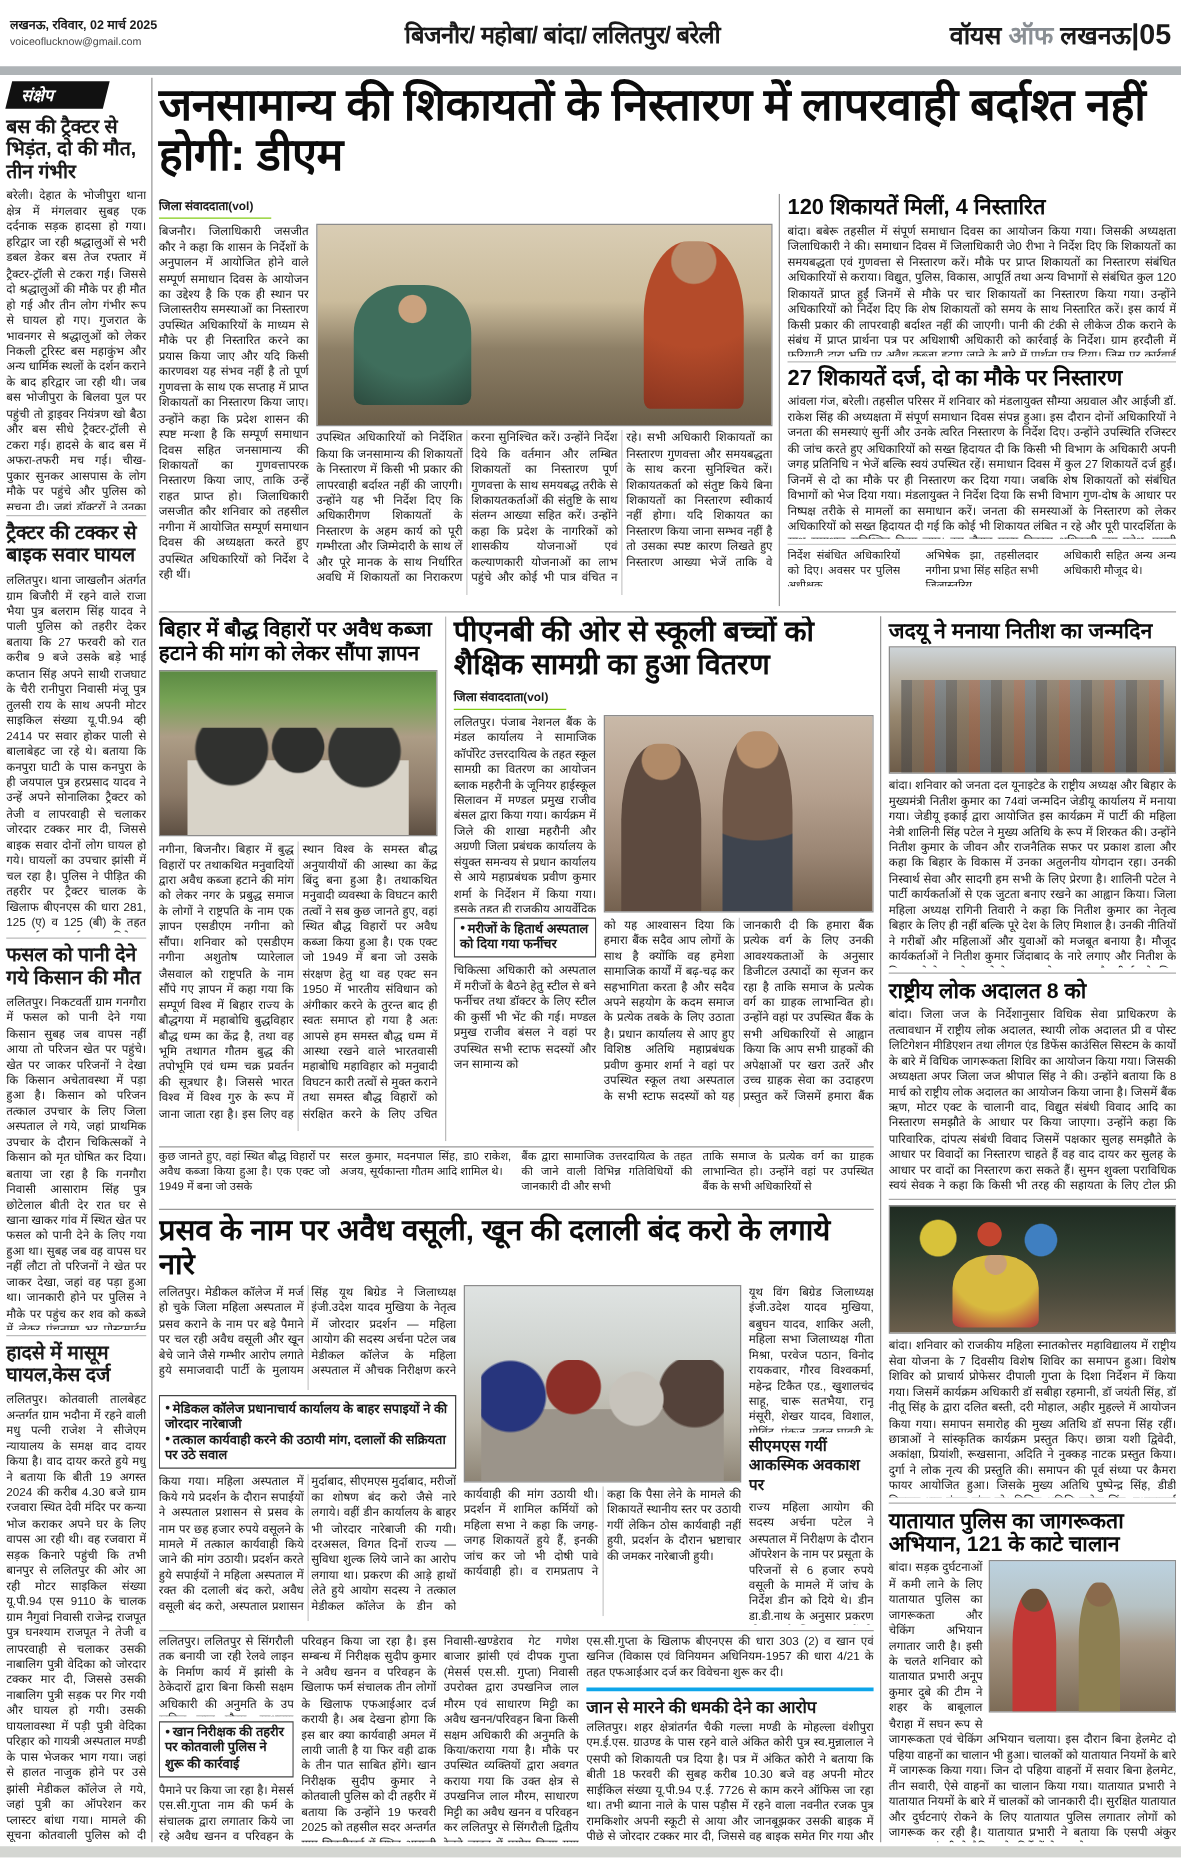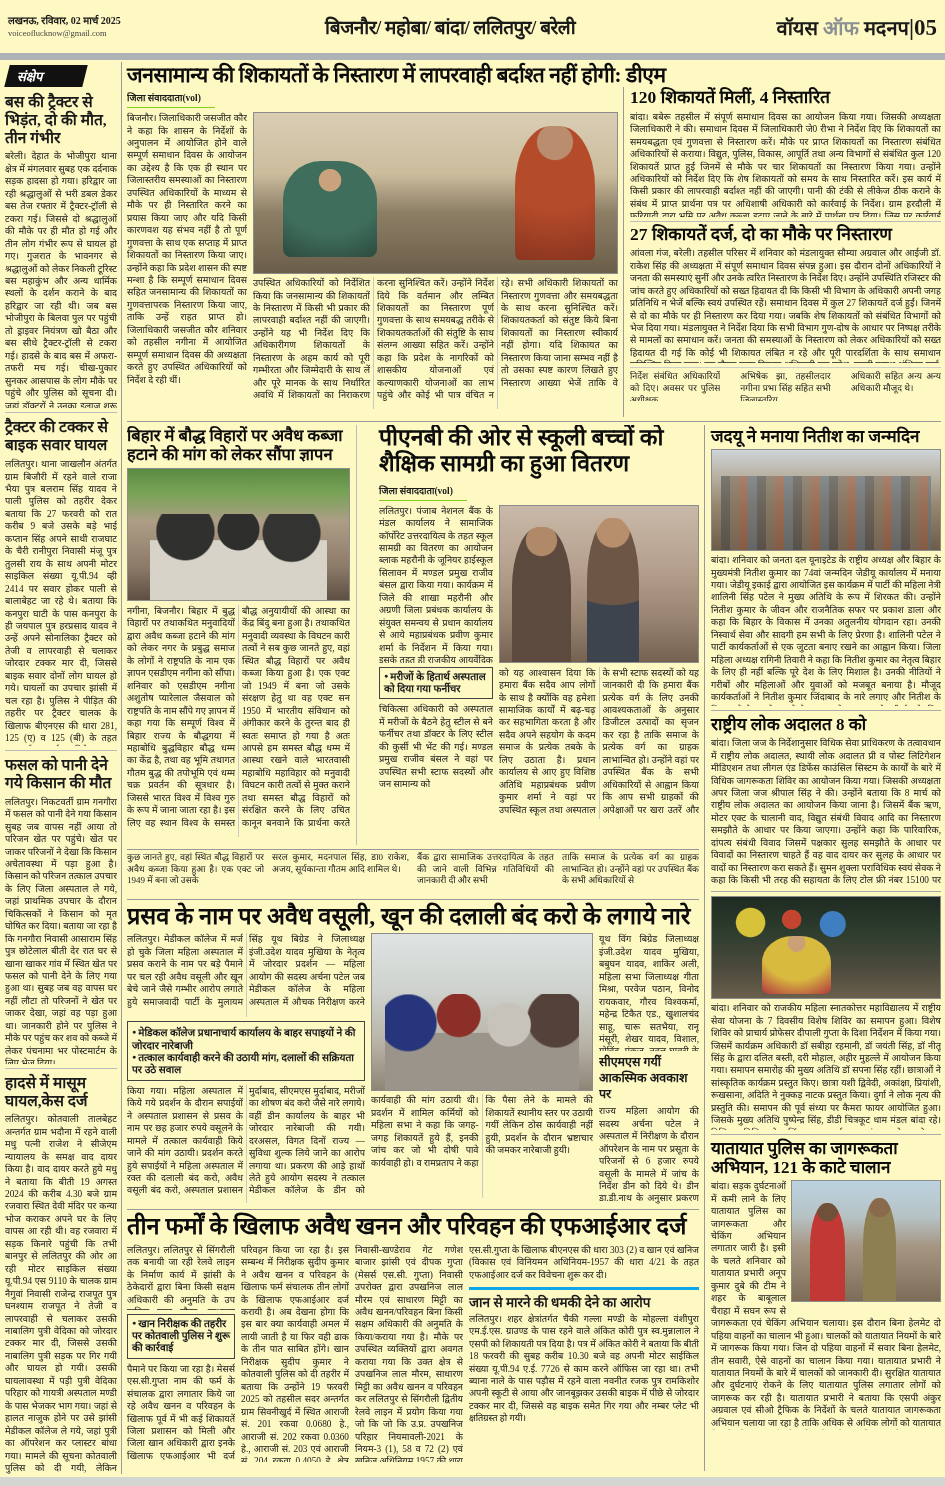--- a/index.html
+++ b/index.html
@@ -1,17 +1,17 @@
 <!DOCTYPE html>
 <html><head>
 <meta charset="utf-8">
 <style>
   html,body{margin:0;padding:0;background:#e8e8e4;}
-  #page{position:relative;width:945px;height:1486px;background:#fef9c3;color:#1a1a1a;
-        font-family:Liberation Serif, serif;overflow:hidden;box-sizing:border-box;}
+  #page{position:relative;width:945px;height:1486px;background:#ffffff;color:#1a1a1a;
+        font-family:Liberation Sans, sans-serif;overflow:hidden;box-sizing:border-box;}
   *{box-sizing:border-box;}
 
   
   #header{display:flex;align-items:center;height:52px;padding:2px 8px 0 8px;}
   .hdr-left{width:170px;line-height:1.25;}
   .hdr-date{font-size:10px;font-weight:700;}
   .hdr-mail{font-size:8.5px;color:#444;}
   .hdr-center{flex:1;text-align:center;font-size:19px;font-weight:800;letter-spacing:-.5px;}
   .hdr-right{width:215px;text-align:right;font-weight:800;font-size:20px;white-space:nowrap;}
   .mast-grey{color:#8a8f94;font-weight:700;}
@@ -41,21 +41,21 @@
   .mini{font-size:9px;line-height:1.3;text-align:justify;overflow:hidden;}
 
   
   #sankshep{background:#111;color:#fff;font-weight:800;font-style:italic;font-size:13px;
             width:78px;padding:2px 10px;transform:skewX(-14deg);margin:3px 0 6px 2px;}
   #sankshep span{display:inline-block;transform:skewX(14deg);}
   .sb-art{border-bottom:1px solid #bbb;padding-bottom:4px;}
   .sb-art:last-child{border-bottom:none;}
 
   
-  #top-headline{font-size:21px;font-weight:800;line-height:1.1;margin:2px 0 0 0;letter-spacing:-.4px;}
+  #top-headline{font-size:36px;font-weight:800;line-height:1.1;margin:2px 0 12px 0;letter-spacing:-.4px;}
   #top-row{display:flex;height:330px;overflow:hidden;}
   #dm-story{width:497px;padding-right:5px;border-right:1px solid #999;}
   #dm-flex{display:flex;gap:6px;}
   #dm-lead{width:120px;height:298px;overflow:hidden;}
   #dm-right{flex:1;}
   #dm-photo{height:162px;background:
      linear-gradient(180deg,#d9cdb4 0%,#cbbc9c 38%,#8d7f66 62%,#6b5e49 100%);position:relative;overflow:hidden;}
   #dm-photo:before{content:"";position:absolute;left:8%;top:30%;width:26%;height:60%;
      background:radial-gradient(circle at 50% 20%, #caa27e 12%, #3f6e5c 13% 60%, #2c4a3e 100%);border-radius:40% 40% 8% 8%;}
   #dm-photo:after{content:"";position:absolute;right:6%;top:8%;width:22%;height:84%;
@@ -65,21 +65,21 @@
   .rt-h{font-size:17.5px;margin:1px 0 3px 0;}
   #rt-tail{display:flex;gap:20px;margin-top:4px;border-top:1px solid #ccc;padding-top:3px;}
   #rt-tail .mini{flex:1;height:30px;}
 
   
   #row2{display:flex;margin-top:4px;border-top:1px solid #999;padding-top:3px;height:1050px;overflow:hidden;}
   #left-lower{width:578px;padding-right:5px;border-right:1px solid #999;overflow:hidden;}
   #right-rail{flex:1;padding-left:6px;overflow:hidden;}
 
   
-  #mid-band{display:flex;gap:22px;height:420px;overflow:hidden;}
+  #mid-band{display:flex;gap:6px;height:420px;overflow:hidden;}
   #bihar{width:230px;border-right:1px solid #bbb;padding-right:6px;}
   .bihar-h{font-size:16.5px;margin:2px 0 4px 0;}
   #bihar-photo{height:133px;background:
      linear-gradient(180deg,#5b8a43 0%,#77a355 18%,#ad9d86 40%,#8c7a68 75%,#5d4f42 100%);position:relative;}
   #bihar-photo:before{content:"";position:absolute;left:10%;top:34%;width:80%;height:66%;
      background:radial-gradient(circle at 20% 20%,#30312f 18%,transparent 19%),
                 radial-gradient(circle at 50% 18%,#2e2f2d 18%,transparent 19%),
                 radial-gradient(circle at 80% 22%,#333432 18%,transparent 19%),
                 linear-gradient(180deg,transparent 30%,#d8d3c8 31% 100%);}
   #bihar-body{height:232px;overflow:hidden;margin-top:4px;}
@@ -160,21 +160,21 @@
 
   <div id="header">
     <div class="hdr-left">
       <div class="hdr-date">लखनऊ, रविवार, 02 मार्च 2025</div>
       <div class="hdr-mail">voiceoflucknow@gmail.com</div>
     </div>
     <div class="hdr-center">बिजनौर/ महोबा/ बांदा/ ललितपुर/ बरेली</div>
     <div class="hdr-right">
       <span>वॉयस</span>
       <span class="mast-grey">ऑफ</span>
-      <span>मदनप</span><span class="mast-page">|05</span>
+      <span>लखनऊ</span><span class="mast-page">|05</span>
     </div>
   </div>
   <div id="grey-bar"></div>
 
   <div id="content">
 
     <div id="sidebar">
       <div id="sankshep"><span>संक्षेप</span></div>
 
       <div class="sb-art">
@@ -277,21 +277,20 @@
               </div>
               <div id="prasav-rightcol">
                 <div class="body-txt" style="height:118px;overflow:hidden;">यूथ विंग बिग्रेड जिलाध्यक्ष इंजी.उदेश यादव मुखिया, बबुघन यादव, शाकिर अली, महिला सभा जिलाध्यक्ष गीता मिश्रा, परवेज पठान, विनोद रायकवार, गौरव विश्वकर्मा, महेन्द्र टिकैत एड., खुशालचंद साहू, चारू सतभैया, रानू मंसूरी, शेखर यादव, विशाल, गोविंद, पंकज, नवल घावरी के अलावा अनेकों सपाई मौजूद रहे।</div>
                 <div class="cms-h">सीएमएस गयीं आकस्मिक अवकाश पर</div>
                 <div class="body-txt" style="height:116px;overflow:hidden;">राज्य महिला आयोग की सदस्य अर्चना पटेल ने अस्पताल में निरीक्षण के दौरान ऑपरेशन के नाम पर प्रसूता के परिजनों से 6 हजार रुपये वसूली के मामले में जांच के निर्देश डीन को दिये थे। डीन डा.डी.नाथ के अनुसार प्रकरण की जांच के लिए 6 सदस्यों की कमेटी बनाकर सीएमएस डा.मीनाक्षी सिंह को निर्देशित किया गया है। इसी बीच डा.मीनाक्षी सिंह आकस्मिक अवकाश लेकर चली गयी। यह आकस्मिक अवकाश लोगों के गले नहीं उतर पा रहा है कि कैसे जांच होगी ?</div>
               </div>
             </div>
           </div>
 
           <div id="teen">
-            <div class="teen-h h-sec">तीन फर्मों के खिलाफ अवैध खनन और परिवहन की एफआईआर दर्ज</div>
             <div id="teen-flex">
               <div class="teen-col">
                 <div class="body-txt" style="height:66px;overflow:hidden;">ललितपुर। ललितपुर से सिंगरौली तक बनायी जा रही रेलवे लाइन के निर्माण कार्य में झांसी के ठेकेदारों द्वारा बिना किसी सक्षम अधिकारी की अनुमति के उप खनिज लाल मौरम, साधारण मिट्टी का अवैध खनन कर परिवहन बड़े</div>
                 <div class="subbox">
                   <div class="subhead"><span class="blt">●</span><span>खान निरीक्षक की तहरीर पर कोतवाली पुलिस ने शुरू की कार्रवाई</span></div>
                 </div>
                 <div class="body-txt" style="height:98px;overflow:hidden;">पैमाने पर किया जा रहा है। मेसर्स एस.सी.गुप्ता नाम की फर्म के संचालक द्वारा लगातार किये जा रहे अवैध खनन व परिवहन के खिलाफ पूर्व में भी कई शिकायतें जिला प्रशासन को मिली और जिला खान अधिकारी द्वारा इनके खिलाफ एफआईआर भी दर्ज करायी गयी थी। बावजूद इस फर्म को न तो ब्लैक लिस्टिड किया गया और न ही फर्म संचालक के खिलाफ कोई कार्यवाही अमल में लायी गयी। परिणामस्वरूप अब अवैध खनन और परिवहन का दायर काफी बढ़ गया है और व्यापक पैमाने पर लगातार अवैध खनन और</div>
               </div>
               <div class="teen-col body-txt">परिवहन किया जा रहा है। इस सम्बन्ध में निरीक्षक सुदीप कुमार ने अवैध खनन व परिवहन के खिलाफ फर्म संचालक तीन लोगों के खिलाफ एफआईआर दर्ज करायी है। अब देखना होगा कि इस बार क्या कार्यवाही अमल में लायी जाती है या फिर वही ढाक के तीन पात साबित होंगे। खान निरीक्षक सुदीप कुमार ने कोतवाली पुलिस को दी तहरीर में बताया कि उन्होंने 19 फरवरी 2025 को तहसील सदर अन्तर्गत ग्राम सिवनीखुर्द में स्थित आराजी सं. 201 रकवा 0.0680 हे., आराजी सं. 202 रकवा 0.0360 हे., आराजी सं. 203 एवं आराजी सं. 204 रकवा 0.4050 हे. क्षेत्र की जांच की गयी। जांच के दौरान मौके पर उक्त आराजी में 06 जगह पर पैमाइश की गयी जो लगभग 07 मीटर से 12 मीटर तक गहरा गड्ढा है। पैमाइश के दौरान उक्त गड्ढे से उपखनिज मिट्टी लगभग मात्रा 35 हजार घनमी. एवं उपखनिज लाल मौरम लगभग मात्रा 23140 घनमी. का खनन एवं परिवहन होना पाया गया। उक्त खनन के</div>
               <div class="teen-col body-txt">निवासी-खण्डेराव गेट गणेश बाजार झांसी एवं दीपक गुप्ता (मेसर्स एस.सी. गुप्ता) निवासी उपरोक्त द्वारा उपखनिज लाल मौरम एवं साधारण मिट्टी का अवैध खनन/परिवहन बिना किसी सक्षम अधिकारी की अनुमति के किया/कराया गया है। मौके पर उपस्थित व्यक्तियों द्वारा अवगत कराया गया कि उक्त क्षेत्र से उपखनिज लाल मौरम, साधारण मिट्टी का अवैध खनन व परिवहन कर ललितपुर से सिंगरौली द्वितीय रेलवे लाइन में प्रयोग किया गया जो कि जो कि उ.प्र. उपखनिज परिहार नियमावली-2021 के नियम-3 (1), 58 व 72 (2) एवं खनिज अधिनियम 1957 की धारा 4/21 का स्पष्ट उल्लंघन एवं दण्डनीय अपराध है। कोतवाली पुलिस ने प्रकरण में मेसर्स सुरेशचंद्र गुप्ता, मेसर्स दीपक गुप्ता व मेसर्स</div>

